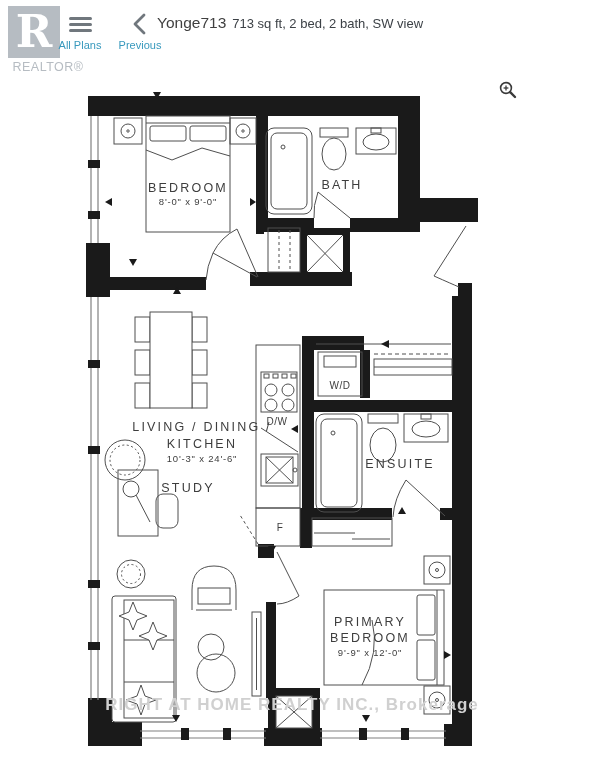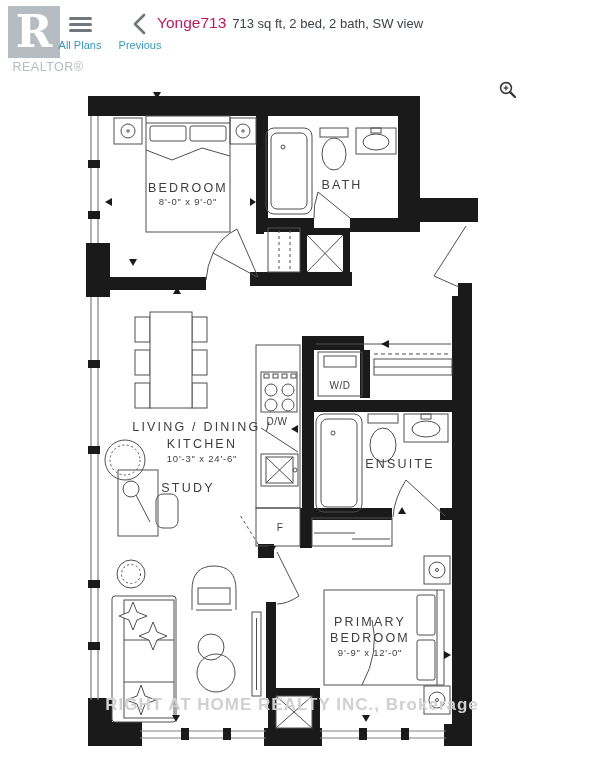--- a/index.html
+++ b/index.html
@@ -15,21 +15,21 @@
   .logo-text{margin-top:2px;color:#b6bcc2;font-size:12.5px;letter-spacing:.5px;text-align:center;}
   .nav-item{position:absolute;top:12px;text-align:center;cursor:pointer;background:none;border:none;padding:0;}
   #nav-allplans{left:56px;width:48px;}
   #nav-previous{left:116px;width:48px;}
   .nav-icon{height:24px;display:flex;align-items:center;justify-content:center;}
   .hamburger{display:inline-block;}
   .hamburger span{display:block;width:23px;height:3px;background:#70777d;border-radius:2px;margin:3px auto;}
   .nav-label{display:block;margin-top:3px;color:#3899bd;font-size:11px;font-family:"Liberation Sans",sans-serif;text-align:center;}
   .title-block{position:absolute;left:157px;top:14px;}
   .title-line{white-space:nowrap;}
-  .plan-title{font-size:15.5px;color:#be185d;}
+  .plan-title{font-size:15.5px;color:#404040;}
   .plan-subtitle{font-size:13px;color:#3c4146;margin-left:6px;}
   .status{margin-top:5px;font-size:10.5px;color:#9fa6ac;}
   
   .zoom-btn{position:absolute;left:497px;top:80px;width:22px;height:22px;
     background:none;border:none;padding:0;cursor:pointer;}
   
   .plan-svg{position:absolute;left:0;top:0;}
   .walls{fill:#1a1a1a;stroke:none;}
   .win{stroke:#808080;stroke-width:1.2;fill:none;}
   .thin{stroke:#4f4f4f;stroke-width:1;fill:none;}

